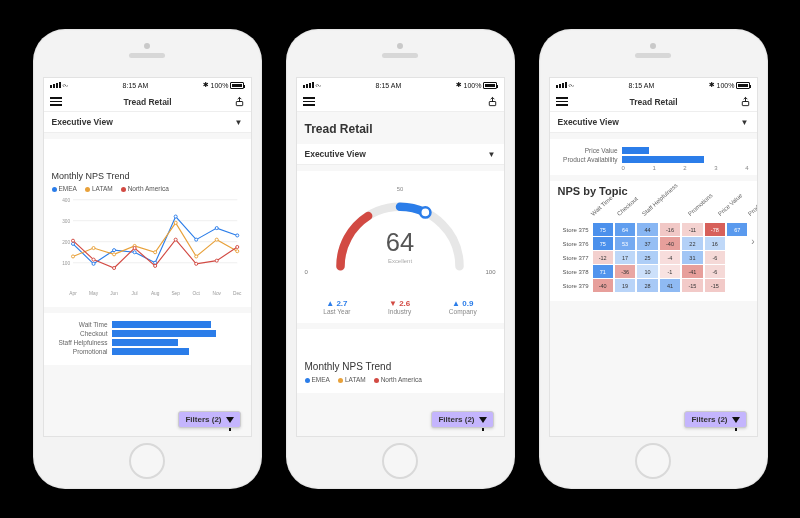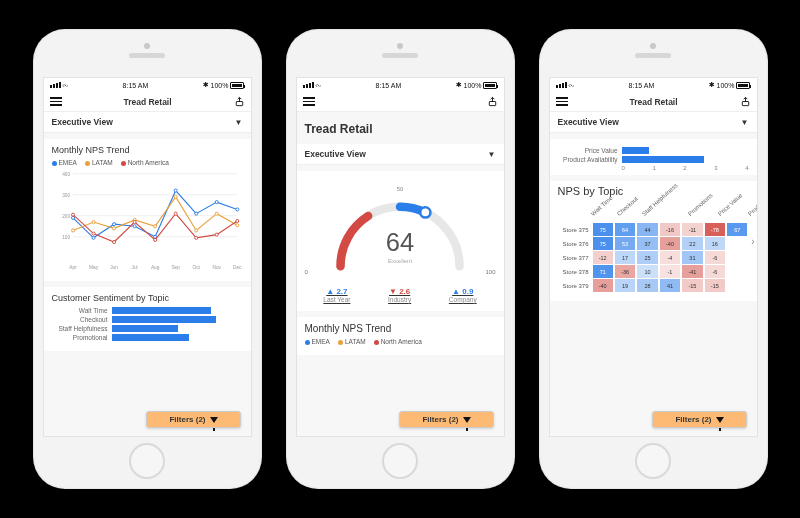--- a/index.html
+++ b/index.html
@@ -70,53 +70,53 @@
   .share-icon svg { width:11px; height:11px; display:block; }
   .content { flex:1; overflow:hidden; background:#f7f7f7; padding:0 0 0 0; position:relative;}
   .dropdown {
     display:flex; justify-content:space-between; align-items:center;
     background:#fff; padding:5px 8px; border-bottom:1px solid #eee; font-size:8.5px; font-weight:600;
   }
   .caret { font-size:8px; }
   .card {
     background:#fff; margin:6px 0 0 0; padding:6px 8px 8px 8px;
   }
-  .card h3 { font-size:9px; font-weight:400; color:#333; margin-bottom:4px;}
+  .card h3 { font-size:9px; font-weight:400; color:#333; margin-bottom:4px;margin-top:26px;}
   .legend { display:flex; gap:8px; font-size:6.5px; color:#555; margin:4px 0 2px 0; }
   .legend .dot{display:inline-block;width:5px;height:5px;border-radius:50%;margin-right:2px;vertical-align:middle;}
   .chart-svg { width:100%; height:auto; display:block; }
   .filters-pill {
     position:absolute; right:10px; bottom:8px;
-    background:#fdba74; border:1px solid #ccc; border-radius:3px;
-    padding:3px 22px; font-size:8px; font-weight:600;
+    background:#c4b5fd; border:1px solid #ccc; border-radius:3px;
+    padding:3px 6px; font-size:8px; font-weight:600;
     display:flex; align-items:center; gap:4px;
     box-shadow:0 1px 3px rgba(0,0,0,.15);
   }
   .funnel{ width:0;height:0;border-left:4px solid transparent;border-right:4px solid transparent;border-top:6px solid #111; position:relative;}
   .funnel::after{content:"";position:absolute;top:5px;left:-1px;width:2px;height:3px;background:#111;}
   
   .gauge-wrap{display:flex;flex-direction:column;align-items:center;padding:4px 0;}
   .gauge-labels{display:flex;justify-content:space-between;width:100%;font-size:6px;color:#777;margin-top:-6px;}
-  .metrics-row{display:flex;justify-content:space-around;text-align:center;margin-top:8px;text-decoration:underline;}
+  .metrics-row{display:flex;justify-content:space-around;text-align:center;margin-top:20px;}
   .metric .val{font-size:8px;font-weight:600;}
   .metric .lbl{font-size:6.5px;color:#888;}
   .up{color:#2b7de9;}
   .down{color:#d24a43;}
   
   .hbar{display:flex;align-items:center;margin:2px 0;font-size:6.5px;}
   .hbar .lbl{width:60px;text-align:right;color:#666;padding-right:4px;}
   .hbar .bar{height:7px;background:#2b7de9;}
   
   .heatmap{font-size:6px;}
   .heat-header{display:flex;margin-left:36px;margin-bottom:6px;}
   .heat-header span{flex:1;text-align:center;transform:rotate(-42deg);transform-origin:left bottom;color:#666;white-space:nowrap;font-size:6px;}
   .heat-row{display:flex;align-items:center;margin:1px 0;}
   .heat-row .rlbl{width:34px;font-size:6px;color:#555;text-align:right;padding-right:3px;}
   .heat-row .cell{flex:1;height:13px;margin:0 1px;display:flex;align-items:center;justify-content:center;color:#333;font-size:5.5px;}
-  .h-title{font-size:11px;font-weight:400;padding:8px 8px 2px 8px;}
+  .h-title{font-size:11px;font-weight:700;padding:8px 8px 2px 8px;}
   .mini-axis{display:flex;justify-content:space-between;font-size:6px;color:#888;margin-left:64px;margin-top:2px;}
   .page-h1{font-size:12px;font-weight:600;padding:10px 8px 2px 8px;}
   .right-chevron{position:absolute;right:2px;top:50%;transform:translateY(-50%);font-size:10px;color:#888;}
 </style>
 </head>
 <body>
 
 <div class="phone">
   <div class="camera"></div>
     <div class="speaker"></div>
@@ -216,21 +216,20 @@
             <circle cx="86.5" cy="56.6" r="1.6" fill="#fff" stroke="#d24a43" stroke-width="1"></circle>
             <circle cx="108" cy="75.3" r="1.6" fill="#fff" stroke="#d24a43" stroke-width="1"></circle>
             <circle cx="129.5" cy="47.8" r="1.6" fill="#fff" stroke="#d24a43" stroke-width="1"></circle>
             <circle cx="151" cy="73.1" r="1.6" fill="#fff" stroke="#d24a43" stroke-width="1"></circle>
             <circle cx="172.5" cy="69.8" r="1.6" fill="#fff" stroke="#d24a43" stroke-width="1"></circle>
             <circle cx="194" cy="55.5" r="1.6" fill="#fff" stroke="#d24a43" stroke-width="1"></circle>
           </svg>
       </div>
 
       <div class="card">
-        <h3>Customer Sentiment by Topic</h3>
         <div id="sentbars">
             <div class="hbar">
               <span class="lbl">Wait Time</span>
               <span class="bar" style="width:99px"></span>
             </div>
             <div class="hbar">
               <span class="lbl">Checkout</span>
               <span class="bar" style="width:104.5px"></span>
             </div>
             <div class="hbar">

